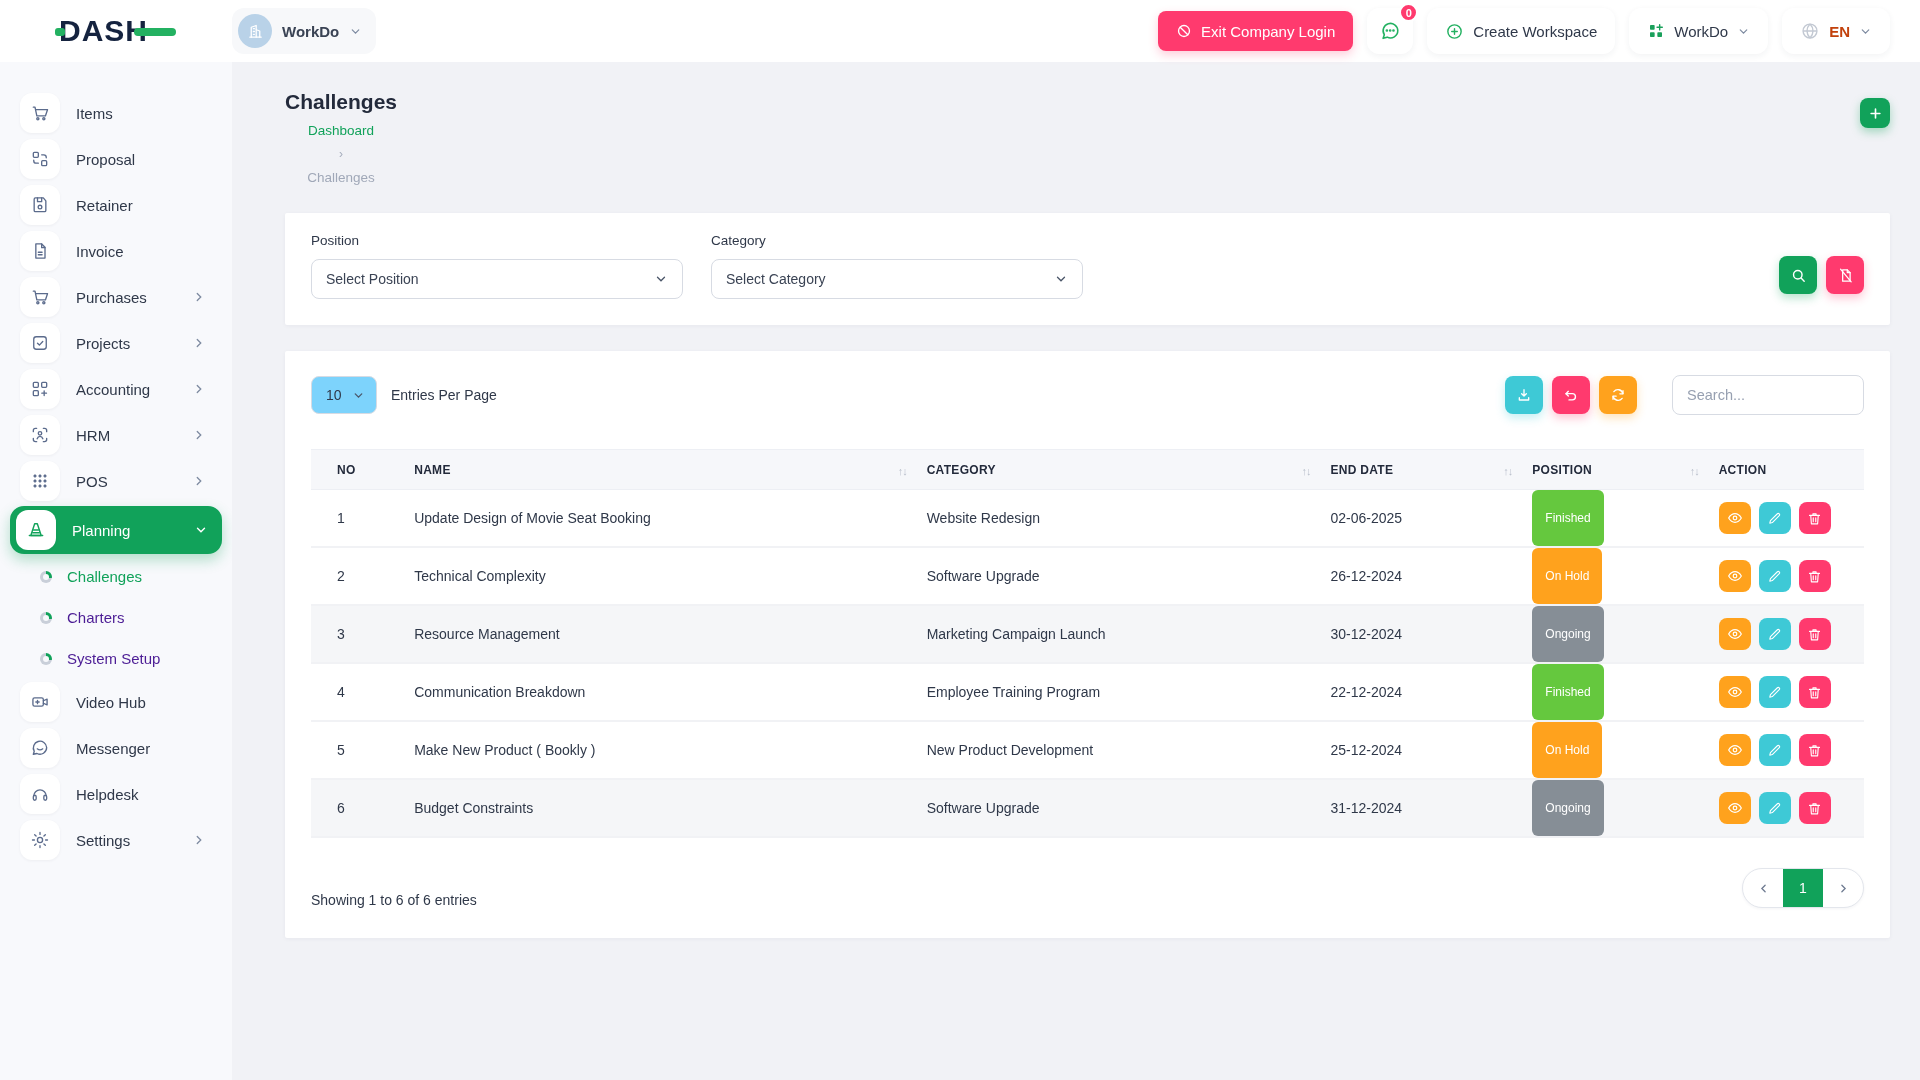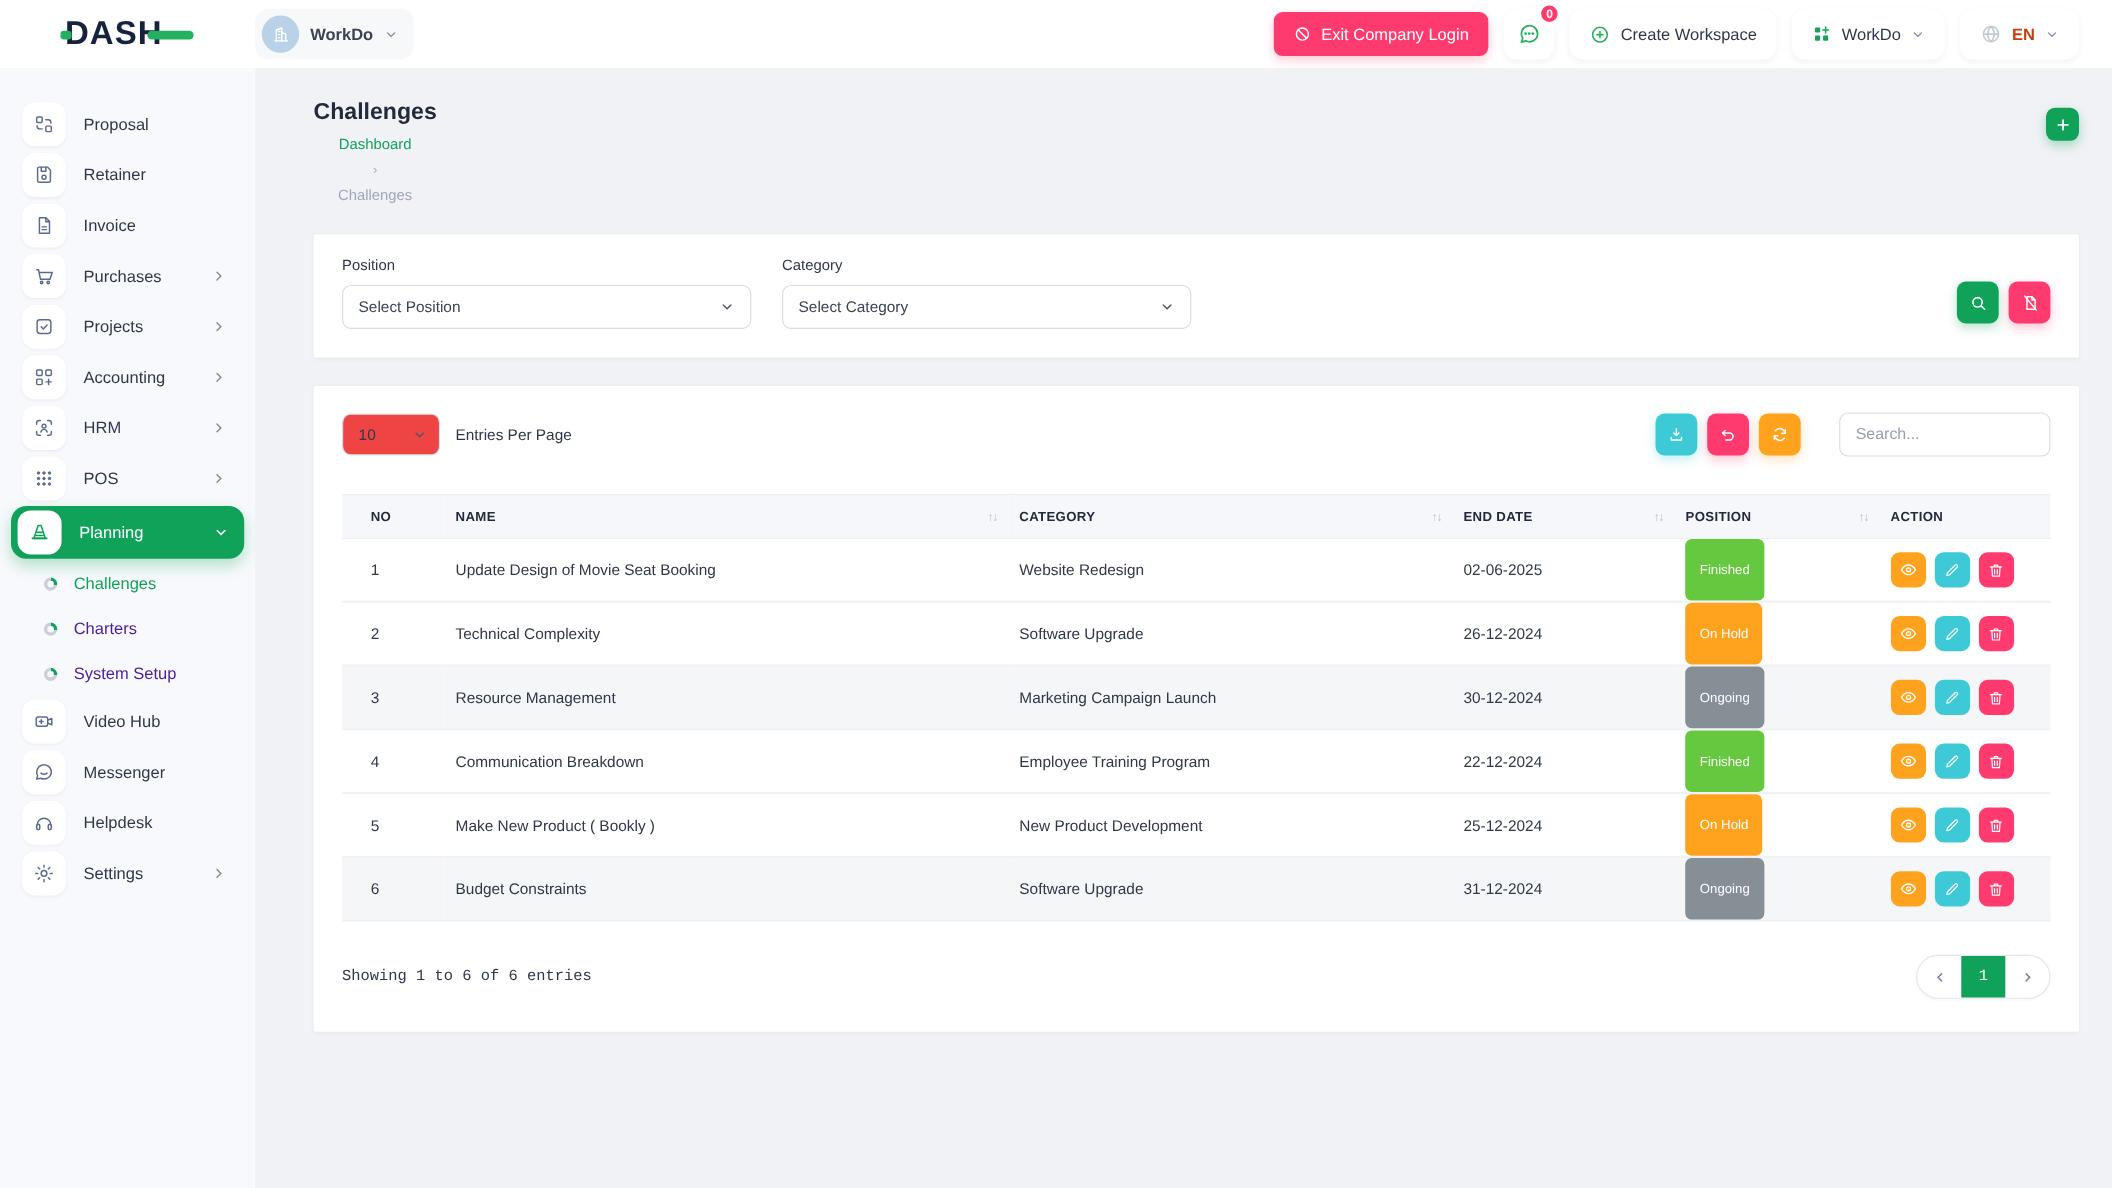--- a/index.html
+++ b/index.html
@@ -141,23 +141,23 @@
   }
   .sq-btn.green { background: #11a25a; box-shadow: 0 4px 10px rgba(17,162,90,.3); }
   .sq-btn.pink  { background: #ff3a6e; box-shadow: 0 4px 10px rgba(255,58,110,.3); }
   .sq-btn.teal  { background: #3ec9d6; box-shadow: 0 4px 10px rgba(62,201,214,.3); }
   .sq-btn.orange{ background: #ffa21d; box-shadow: 0 4px 10px rgba(255,162,29,.3); }
 
   
   .table-card { margin-top: 26px; padding: 24px 26px 30px; }
   .table-toolbar { display: flex; align-items: center; }
   .per-page {
-    width: 89px; height: 38px; border: 1px solid #d7dbe3; border-radius: 8px;
+    width: 66px; height: 38px; border: 1px solid #d7dbe3; border-radius: 8px;
     display: flex; align-items: center; justify-content: space-between;
-    padding: 0 11px 0 14px; font-size: 14px; color: #2f3849; cursor: pointer; background: #ef4444;
+    padding: 0 11px 0 14px; font-size: 14px; color: #2f3849; cursor: pointer; background: #7dd3fc;
   }
   .per-page-label { margin-left: 14px; font-size: 14px; color: #2f3849; }
   .toolbar-right { margin-left: auto; display: flex; align-items: center; gap: 9px; }
   .search-input {
     margin-left: 26px; width: 192px; height: 40px;
     border: 1px solid #d7dbe3; border-radius: 8px; padding: 0 14px;
     font-size: 14.5px; color: #2f3849; font-family: inherit; outline: none; background: #fff;
   }
   .search-input::placeholder { color: #97a0b1; }
 
@@ -183,21 +183,21 @@
   .badge.ongoing  { background: #868e96; }
   .row-actions { display: flex; gap: 8px; }
   .act-btn {
     width: 32px; height: 32px; border-radius: 8px; border: none; cursor: pointer;
     display: flex; align-items: center; justify-content: center;
   }
   .act-btn.view   { background: #ffa21d; }
   .act-btn.edit   { background: #3ec9d6; }
   .act-btn.delete { background: #ff3a6e; }
 
-  .table-footer { margin-top: 30px; display: flex; align-items: center; justify-content: space-between; font-family: Liberation Mono, monospace; }
+  .table-footer { margin-top: 30px; display: flex; align-items: flex-end; justify-content: space-between; }
   .showing-text { font-size: 14px; color: #2f3849; }
   .pagination {
     display: flex; height: 40px; border: 1px solid #e3e6ec; border-radius: 20px;
     overflow: hidden; background: #fff; box-shadow: 0 1px 3px rgba(35,45,70,.05);
   }
   .page-cell { width: 40px; display: flex; align-items: center; justify-content: center; cursor: pointer; }
   .page-cell.num { background: #11a25a; color: #fff; font-size: 14px; }
 </style>
 </head>
 <body>
@@ -276,20 +276,30 @@
           <path d="M6 9l6 6 6-6"></path>
         </svg>
     </button>
   </div>
 </header>
 
 <div class="layout">
 
   <nav class="sidebar">
 
+    <div class="side-item">
+      <span class="icon-tile">
+          <svg width="20" height="20" viewBox="0 0 24 24" fill="none" stroke-width="1.6" stroke-linecap="round" stroke-linejoin="round">
+            <path d="M4 5h2l2.2 10.5h10.3L21 8H7"></path>
+            <circle cx="9.4" cy="19" r="1.3"></circle>
+            <circle cx="16.6" cy="19" r="1.3"></circle>
+          </svg>
+        </span>
+      <span class="side-label">Items</span>
+    </div>
 
     <div class="side-item">
       <span class="icon-tile">
           <svg width="20" height="20" viewBox="0 0 24 24" fill="none" stroke-width="1.6" stroke-linecap="round" stroke-linejoin="round">
             <rect x="4" y="4" width="6" height="6" rx="1.2"></rect>
             <rect x="14" y="14" width="6" height="6" rx="1.2"></rect>
             <path d="M14 7h2.5a3 3 0 0 1 3 3v.5M10 17H7.5a3 3 0 0 1-3-3v-.5"></path>
           </svg>
         </span>
       <span class="side-label">Proposal</span>

